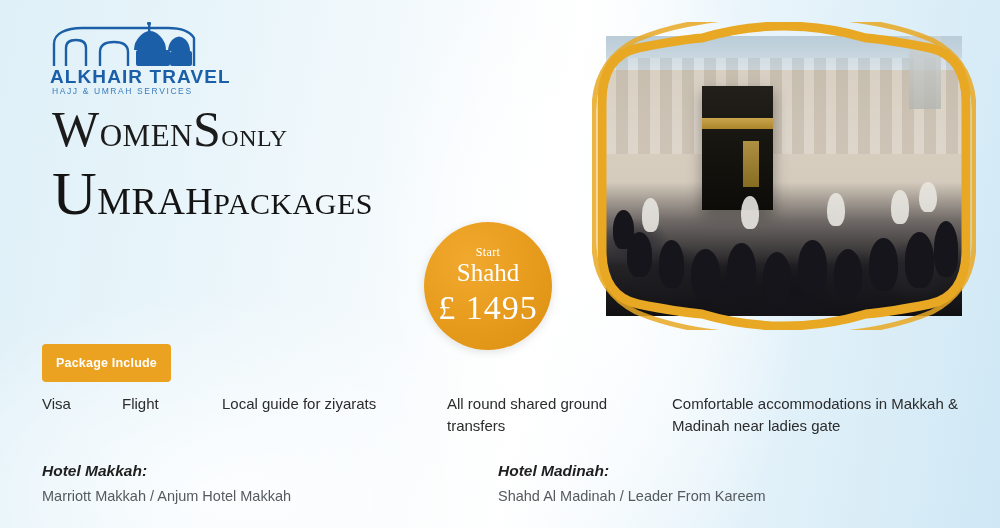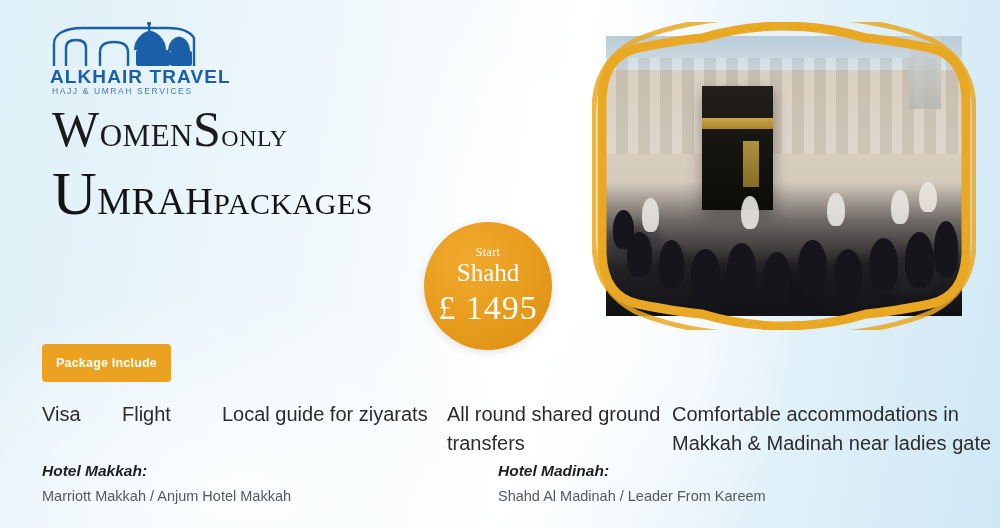--- a/index.html
+++ b/index.html
@@ -86,22 +86,22 @@
     position: absolute; left: 42px; top: 344px;
     background: #eca221; color: #ffffff;
     font-size: 12.5px; font-weight: bold;
     padding: 12px 14px; border-radius: 4px;
     letter-spacing: 0.2px;
   }
 
   
   .features { position: absolute; left: 42px; top: 388px; width: 950px; }
   .feat {
-    position: absolute; top: 12px;
-    font-size: 20px; color: #2c2c2c; line-height: 1.45;
+    position: absolute; top: 5px;
+    font-size: 15px; color: #2c2c2c; line-height: 1.45;
   }
   .feat.f0 { left: 0px; width: 80px; }
   .feat.f1 { left: 80px; width: 130px; }
   .feat.f2 { left: 180px; width: 250px; }
   .feat.f3 { left: 405px; width: 215px; }
   .feat.f4 { left: 630px; width: 330px; }
 
   
   .hotel { position: absolute; }
   .hotel.makkah { left: 42px; top: 462px; }

